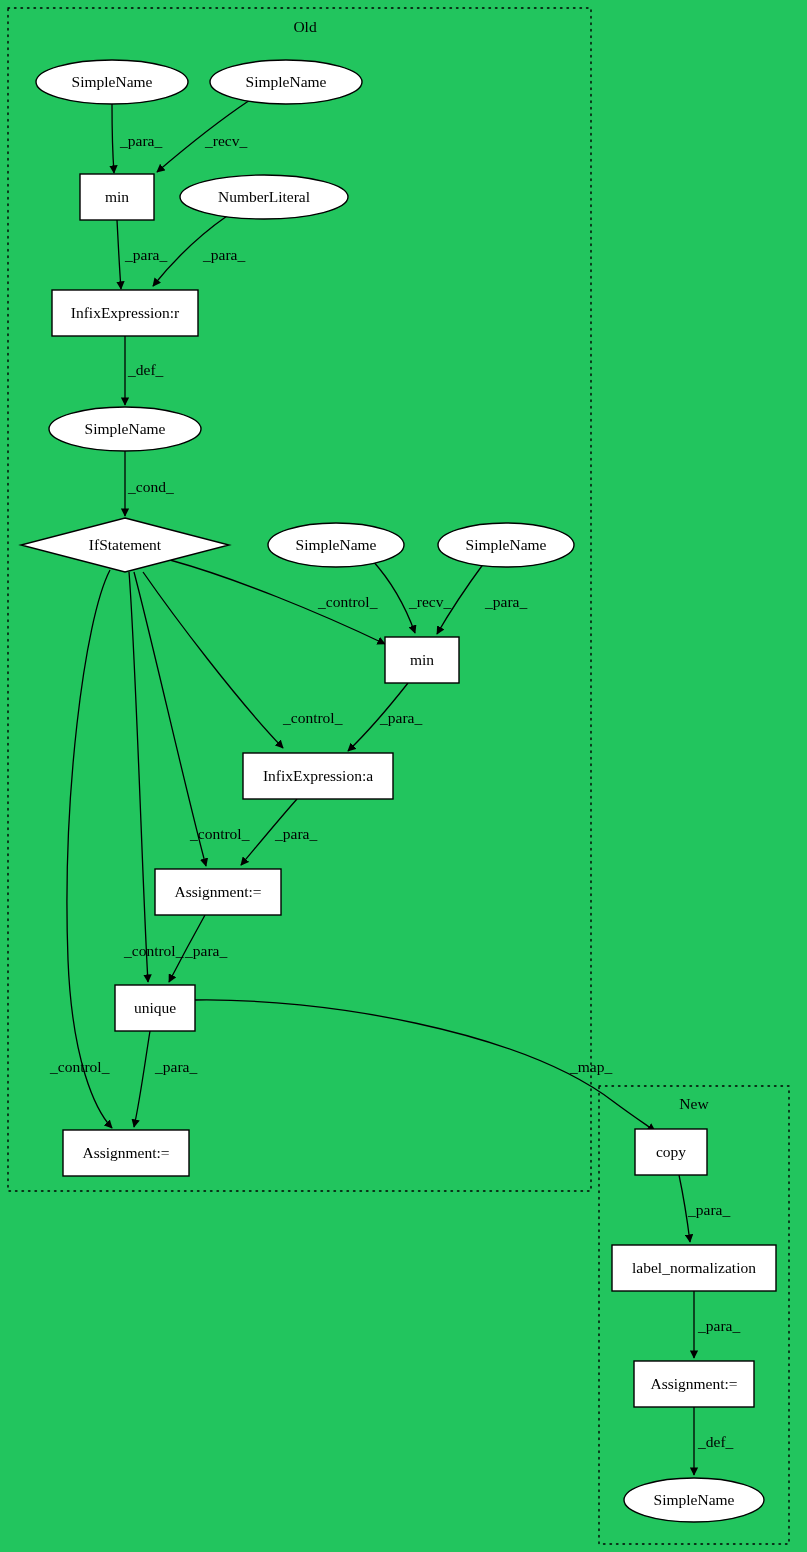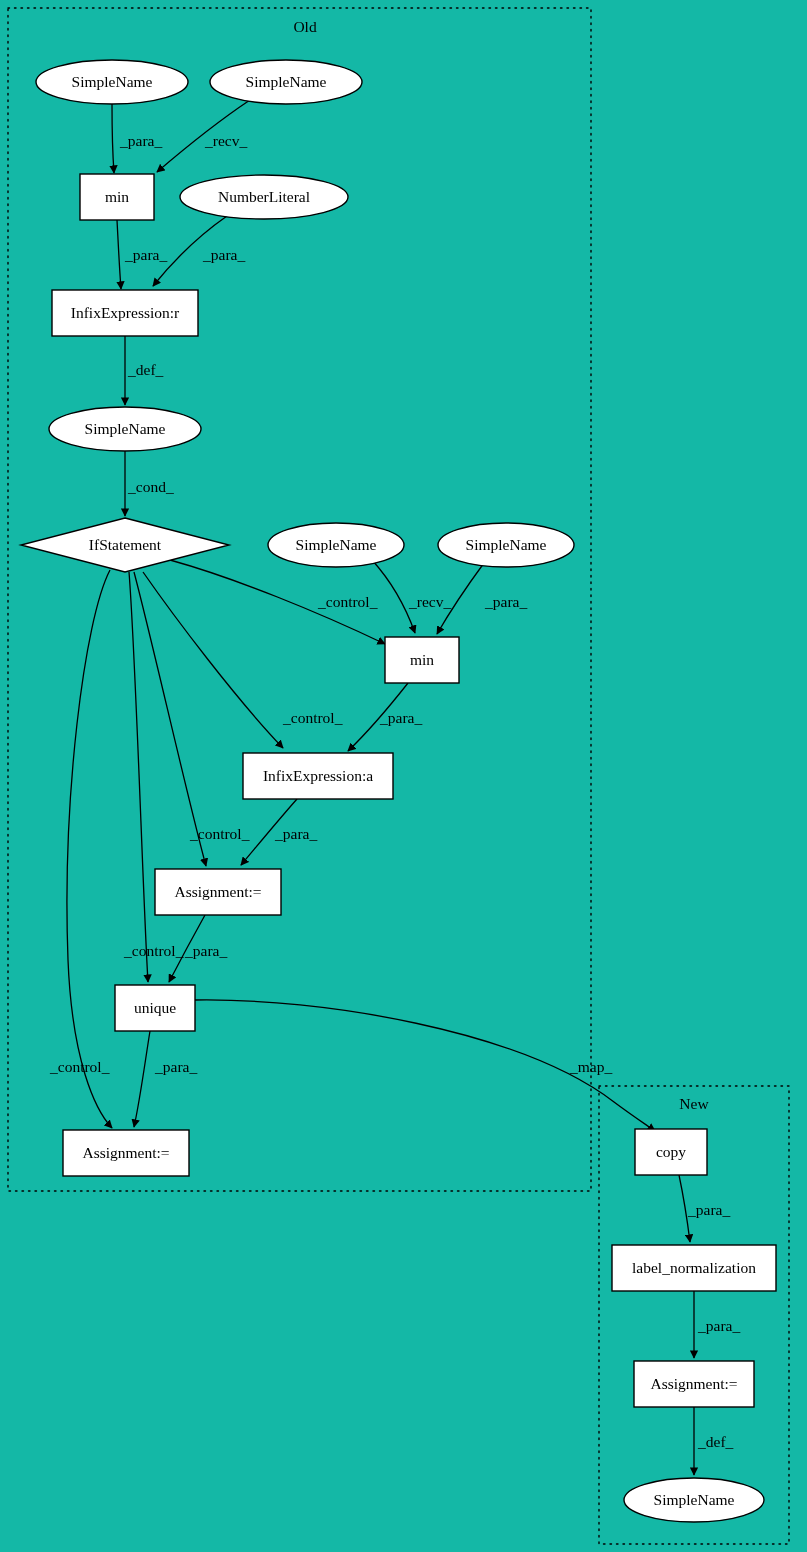--- a/index.html
+++ b/index.html
@@ -7,21 +7,21 @@
     padding: 0;
     background: #ffffff;
   }
   body {
     font-family: "Liberation Serif", "DejaVu Serif", serif;
   }
   #canvas {
     position: relative;
     width: 807px;
     height: 1552px;
-    background: #14b8a6;
+    background: #22c55e;
     overflow: hidden;
   }
   svg#graph {
     position: absolute;
     top: 0;
     left: 0;
     width: 807px;
     height: 1552px;
   }
   .node-shape {

